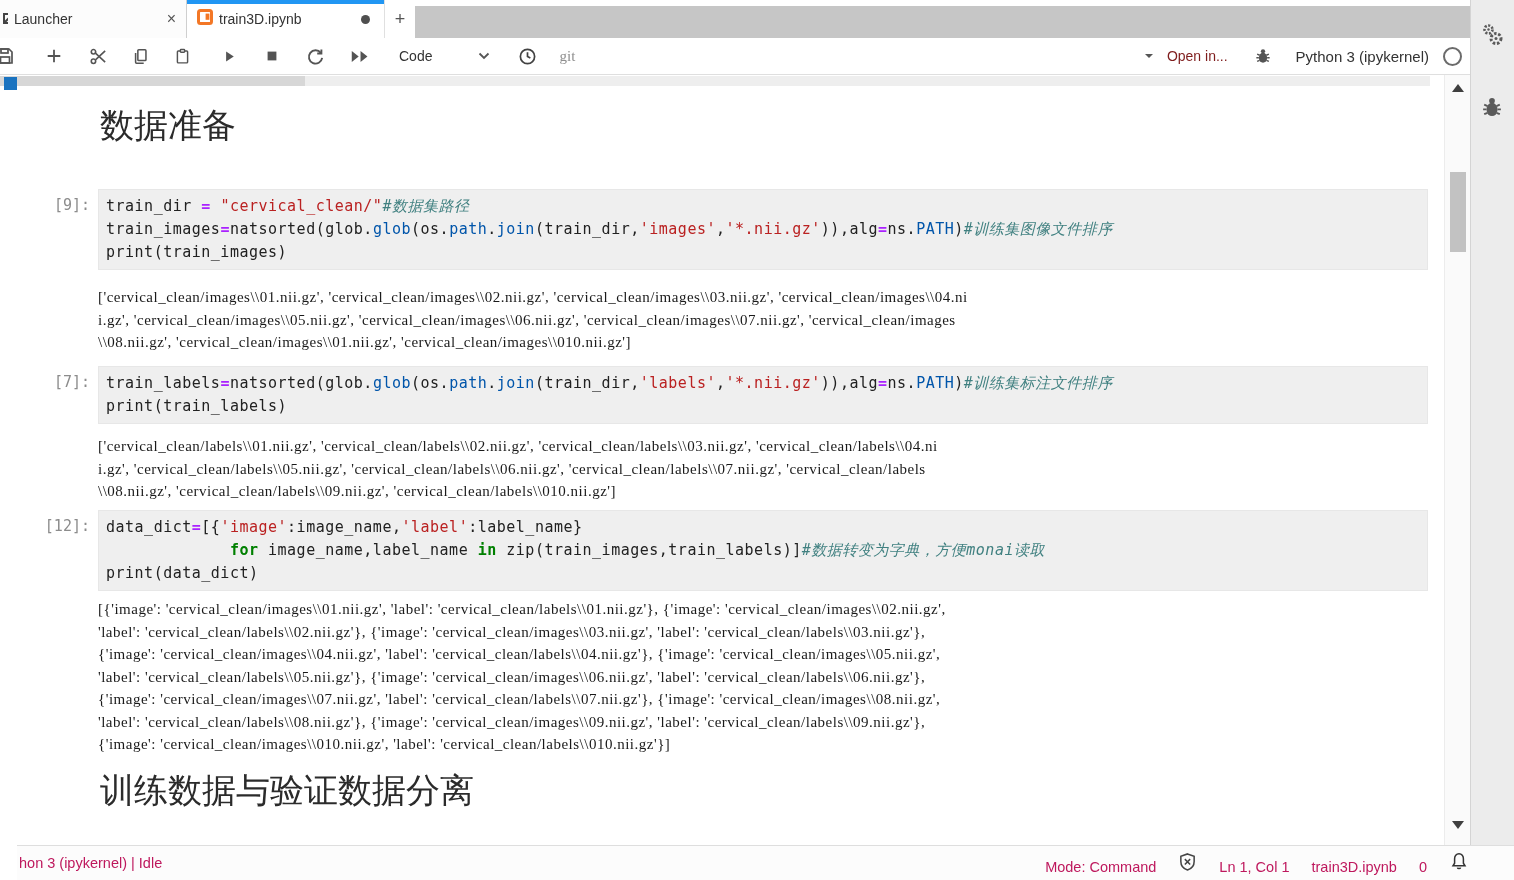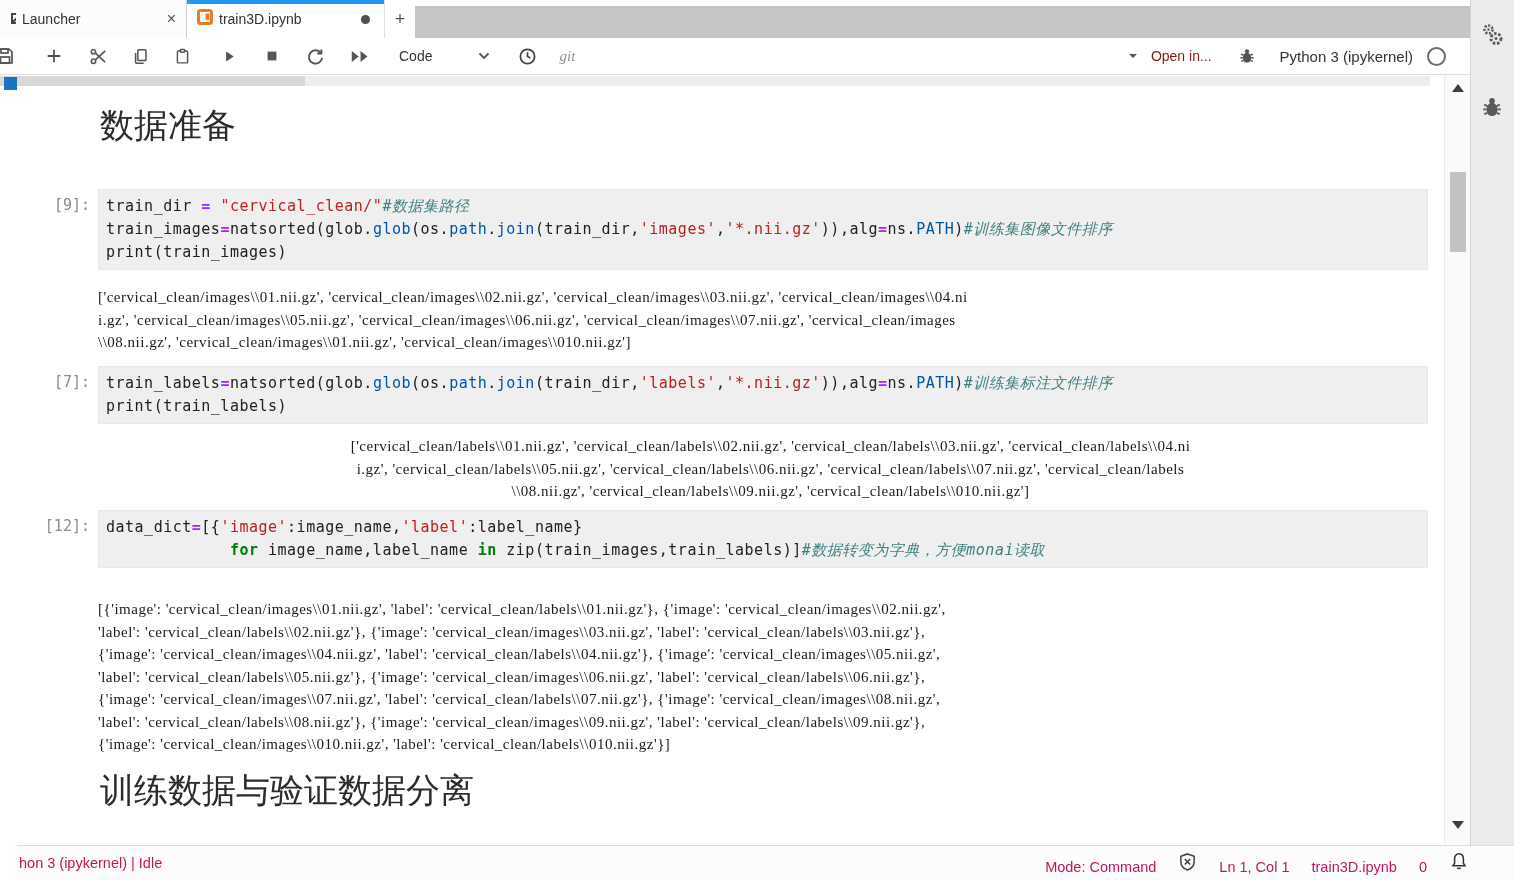--- a/index.html
+++ b/index.html
@@ -4,40 +4,40 @@
 <style>
   html,body{margin:0;padding:0;background:#fff;}
   .app{position:relative;width:1514px;height:880px;overflow:hidden;
        font-family:"Liberation Sans",sans-serif;background:#fff;}
 
   
   .tabbar{position:absolute;left:0;top:0;width:1514px;height:38px;background:#fff;
           border-bottom:1px solid #d8d8d8;}
   .tabbar-fill{position:absolute;left:415px;top:6px;width:1055px;height:32px;background:#c6c6c6;}
   .tab{position:absolute;top:0;height:38px;display:flex;align-items:center;background:#fcfcfc;}
-  .tab.launcher{left:0;width:187px;border-right:1px solid #cfcfcf;padding-left:18px;box-sizing:border-box;}
+  .tab.launcher{left:0;width:187px;border-right:1px solid #cfcfcf;padding-left:10px;box-sizing:border-box;}
   .tab.active{left:187px;width:198px;background:#fff;border-right:1px solid #e0e0e0;padding-left:10px;box-sizing:border-box;}
   .tab.active .stripe{position:absolute;left:0;top:0;width:100%;height:4px;background:#2196f3;}
   .tab-label{font-size:14px;color:#333;margin-left:6px;white-space:nowrap;}
   .tab-close{margin-left:auto;margin-right:10px;font-size:16px;color:#555;line-height:1;}
   .dirty-dot{margin-left:auto;margin-right:14px;width:9px;height:9px;border-radius:50%;background:#4f4f4f;}
   .cropped-icon{width:8px;height:14px;overflow:hidden;margin-left:-10px;}
   .addtab{position:absolute;left:388px;top:7px;width:24px;height:24px;text-align:center;
           font-size:18px;color:#555;line-height:24px;}
 
   
   .toolbar{position:absolute;left:0;top:38px;width:1514px;height:37px;box-sizing:border-box;
            background:#fff;border-bottom:1px solid #dfdfdf;display:flex;align-items:center;
-           padding-right:68px;}
+           padding-right:52px;}
   .tb{display:flex;align-items:center;justify-content:center;}
   .tb svg{display:block;}
   .save-wrap{width:15px;height:20px;overflow:hidden;}
   .save-wrap svg{margin-left:-6px;}
   .code-label{font-size:14px;color:#333;}
-  .git-label{font-family:"Liberation Serif",serif;font-style:italic;font-size:15px;color:#8f8f8f;}
+  .git-label{font-family:"Liberation Serif",serif;font-size:15px;color:#8f8f8f;}
   .spacer{flex:1;}
   .caret-down{width:0;height:0;border:4px solid transparent;border-top-color:#555;margin-top:4px;}
   .openin-label{font-size:14px;color:#7f1d1d;margin-left:14px;}
   .kernel-label{font-size:15px;color:#333;}
   .kernel-circle{width:15px;height:15px;border:2px solid #6b6b6b;border-radius:50%;}
 
   
   .content{position:absolute;left:0;top:75px;width:1444px;height:770px;background:#fff;overflow:hidden;}
   .strip-a{position:absolute;left:0;top:1px;width:305px;height:10px;background:#d7d7d7;}
   .strip-b{position:absolute;left:305px;top:1px;width:1125px;height:10px;background:#eee;}
@@ -205,29 +205,30 @@
         <div class="outblock" style="top: 211px; position: absolute;">
           <div class="out-line">['cervical_clean/images\\01.nii.gz', 'cervical_clean/images\\02.nii.gz', 'cervical_clean/images\\03.nii.gz', 'cervical_clean/images\\04.ni</div>
           <div class="out-line">i.gz', 'cervical_clean/images\\05.nii.gz', 'cervical_clean/images\\06.nii.gz', 'cervical_clean/images\\07.nii.gz', 'cervical_clean/images</div>
           <div class="out-line">\\08.nii.gz', 'cervical_clean/images\\01.nii.gz', 'cervical_clean/images\\010.nii.gz']</div>
         </div>
         <div class="prompt" style="top: 298px; position: absolute;">[7]:</div>
         <div class="inputbox" style="top: 291px; position: absolute;">
           <div class="code-line"><span class="tk-p">train_labels</span><span class="tk-o">=</span><span class="tk-p">natsorted(glob.</span><span class="tk-pr">glob</span><span class="tk-p">(os.</span><span class="tk-pr">path</span><span class="tk-p">.</span><span class="tk-pr">join</span><span class="tk-p">(train_dir,</span><span class="tk-s">'labels'</span><span class="tk-p">,</span><span class="tk-s">'*.nii.gz'</span><span class="tk-p">)),alg</span><span class="tk-o">=</span><span class="tk-p">ns.</span><span class="tk-pr">PATH</span><span class="tk-p">)</span><span class="tk-c">#训练集标注文件排序</span></div>
           <div class="code-line"><span class="tk-p">print(train_labels)</span></div>
         </div>
-        <div class="outblock" style="top: 360px; position: absolute; text-align: center;">
+        <div class="outblock" style="top: 360px; position: absolute;">
           <div class="out-line">['cervical_clean/labels\\01.nii.gz', 'cervical_clean/labels\\02.nii.gz', 'cervical_clean/labels\\03.nii.gz', 'cervical_clean/labels\\04.ni</div>
           <div class="out-line">i.gz', 'cervical_clean/labels\\05.nii.gz', 'cervical_clean/labels\\06.nii.gz', 'cervical_clean/labels\\07.nii.gz', 'cervical_clean/labels</div>
           <div class="out-line">\\08.nii.gz', 'cervical_clean/labels\\09.nii.gz', 'cervical_clean/labels\\010.nii.gz']</div>
         </div>
         <div class="prompt" style="top: 442px; position: absolute;">[12]:</div>
         <div class="inputbox" style="top: 435px; position: absolute;">
           <div class="code-line"><span class="tk-p">data_dict</span><span class="tk-o">=</span><span class="tk-p">[{</span><span class="tk-s">'image'</span><span class="tk-p">:image_name,</span><span class="tk-s">'label'</span><span class="tk-p">:label_name}</span></div>
           <div class="code-line"><span class="tk-p">             </span><span class="tk-k">for</span><span class="tk-p"> image_name,label_name </span><span class="tk-k">in</span><span class="tk-p"> zip(train_images,train_labels)]</span><span class="tk-c">#数据转变为字典，方便monai读取</span></div>
+          <div class="code-line"><span class="tk-p">print(data_dict)</span></div>
         </div>
         <div class="outblock" style="top: 523px; position: absolute;">
           <div class="out-line">[{'image': 'cervical_clean/images\\01.nii.gz', 'label': 'cervical_clean/labels\\01.nii.gz'}, {'image': 'cervical_clean/images\\02.nii.gz',</div>
           <div class="out-line">'label': 'cervical_clean/labels\\02.nii.gz'}, {'image': 'cervical_clean/images\\03.nii.gz', 'label': 'cervical_clean/labels\\03.nii.gz'},</div>
           <div class="out-line">{'image': 'cervical_clean/images\\04.nii.gz', 'label': 'cervical_clean/labels\\04.nii.gz'}, {'image': 'cervical_clean/images\\05.nii.gz',</div>
           <div class="out-line">'label': 'cervical_clean/labels\\05.nii.gz'}, {'image': 'cervical_clean/images\\06.nii.gz', 'label': 'cervical_clean/labels\\06.nii.gz'},</div>
           <div class="out-line">{'image': 'cervical_clean/images\\07.nii.gz', 'label': 'cervical_clean/labels\\07.nii.gz'}, {'image': 'cervical_clean/images\\08.nii.gz',</div>
           <div class="out-line">'label': 'cervical_clean/labels\\08.nii.gz'}, {'image': 'cervical_clean/images\\09.nii.gz', 'label': 'cervical_clean/labels\\09.nii.gz'},</div>
           <div class="out-line">{'image': 'cervical_clean/images\\010.nii.gz', 'label': 'cervical_clean/labels\\010.nii.gz'}]</div>
         </div>

